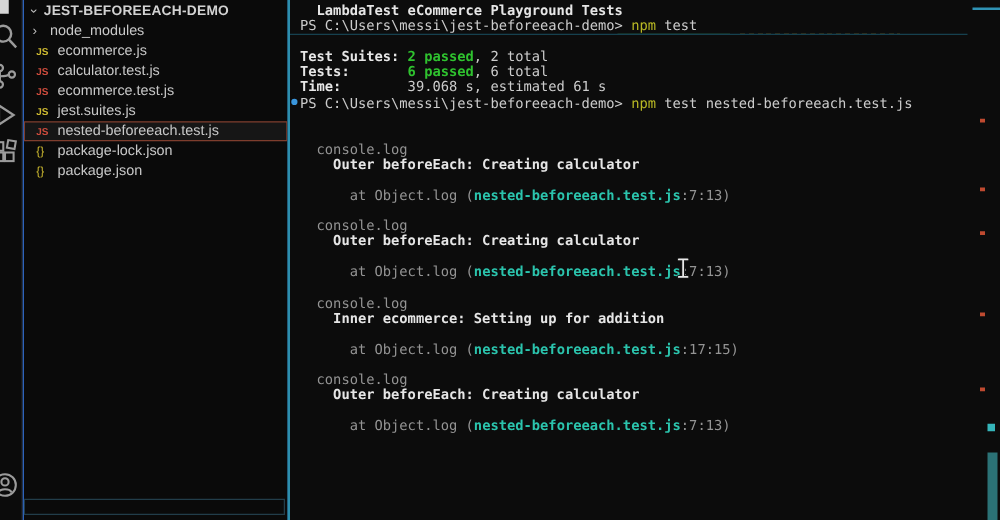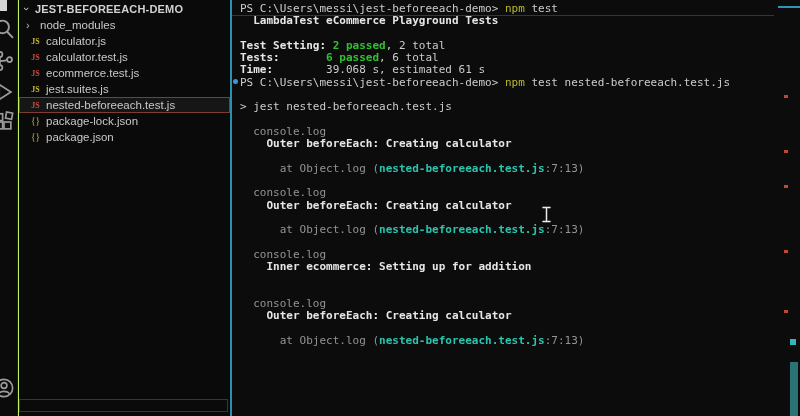--- a/index.html
+++ b/index.html
@@ -1,38 +1,38 @@
 <!DOCTYPE html>
 <html style="--divider: #2d8fae; --green: #2fc22f; --cyan: #2bc4ad; --yellow-cmd: #b9b924; --js-yellow: #cbb830; --js-red: #cc4b3d; --sel-border: #7e3d2d; --dot-blue: #3a96dd; --ruler-red: #bf4a30; --thumb-teal: #2f7d82;"><head>
 <meta charset="utf-8">
 <style>
   * { margin:0; padding:0; box-sizing:border-box; }
   html,body { width:800px; height:416px; background:#060606; overflow:hidden; }
-  #app { position:relative; width:800px; height:416px; background:#bef264;
+  #app { position:relative; width:800px; height:416px; background:#3b82f6;
          font-family:"Liberation Sans", sans-serif; overflow:hidden; }
 
   
   #activitybar { position:absolute; left:0; top:0; width:18px; height:416px;
                  background:#0b0b0b; border-right:1px solid #1e1e1e; overflow:hidden; }
   .act-icon { position:absolute; left:-7px; width:22px; height:22px; opacity:.85; }
   .act-icon svg { width:100%; height:100%; }
   #top-fragment { position:absolute; left:0; top:0; width:7px; height:11px; background:#d6d6d6; }
 
   
   #sidebar { position:absolute; left:19px; top:0; width:211px; height:416px;
              background:#0a0a0a; overflow:hidden; }
   #root-row { display:flex; align-items:center; height:17px; padding-left:3px;
               color:#d2d2d2; font-size:11px; font-weight:bold; letter-spacing:.2px; }
   .chev-down { display:inline-block; transform:rotate(90deg); font-size:11px; font-weight:normal;
                color:#bdbdbd; width:10px; text-align:center; margin-right:3px; }
   .file-row { display:flex; align-items:center; height:16px; color:#c8c8c8;
               font-size:11.5px; position:relative; cursor:pointer; }
   .file-row .chev { width:10px; margin-left:7px; margin-right:4px; color:#bdbdbd; font-size:11px; }
   .file-row .fic { width:13px; margin-left:10px; margin-right:4px; font-weight:bold;
-                   font-size:8px; text-align:center; font-family:Liberation Serif, serif; }
+                   font-size:8px; font-family:Liberation Sans, sans-serif; }
   .fic.js   { color:var(--js-yellow); }
   .fic.js-test { color:var(--js-red); }
   .fic.json { color:var(--js-yellow); font-size:9.5px; font-weight:normal; }
   .file-row.selected { background:#161616; outline:1px solid var(--sel-border); outline-offset:-1px; }
   #explorer-hscroll { position:absolute; left:0; top:399px; width:209px; height:13px;
                       border:1px solid #223d4a; background:transparent; }
 
   
   #terminal { position:absolute; left:230px; top:0; right:0; bottom:0;
               background:#0c0c0c; border-left:2px solid var(--divider); overflow:hidden; }
@@ -113,21 +113,21 @@
       <span class="chev-down">›</span>
       <span>JEST-BEFOREEACH-DEMO</span>
     </div>
     <div id="explorer-list">
         <div class="file-row">
           <span class="chev">›</span>
           <span>node_modules</span>
         </div>
         <div class="file-row">
           <span class="fic js">JS</span>
-          <span>calculator.js</span>
+          <span>ecommerce.js</span>
         </div>
         <div class="file-row">
           <span class="fic js-test">JS</span>
           <span>calculator.test.js</span>
         </div>
         <div class="file-row">
           <span class="fic js-test">JS</span>
           <span>ecommerce.test.js</span>
         </div>
         <div class="file-row">
@@ -145,43 +145,43 @@
         <div class="file-row">
           <span class="fic json">{}</span>
           <span>package.json</span>
         </div>
       </div>
     <div id="explorer-hscroll"></div>
   </div>
 
   <div id="terminal">
     <div id="terminal-lines">
+        <div class="t-line"><span class="c-fgb">  LambdaTest eCommerce Playground Tests</span></div>
         <div class="t-line sep"><span class="c-fg">PS C:\Users\messi\jest-beforeeach-demo&gt; </span><span class="c-yel">npm</span><span class="c-fg"> test</span><span class="u-green"></span><span class="u-yellow"></span></div>
-        <div class="t-line"><span class="c-fgb">  LambdaTest eCommerce Playground Tests</span></div>
-        <div class="t-line"></div>
-        <div class="t-line"><span class="c-lbl">Test Setting: </span><span class="c-grnb">2 passed</span><span class="c-fg">, 2 total</span></div>
+        <div class="t-line"></div>
+        <div class="t-line"><span class="c-lbl">Test Suites: </span><span class="c-grnb">2 passed</span><span class="c-fg">, 2 total</span></div>
         <div class="t-line"><span class="c-lbl">Tests:       </span><span class="c-grnb">6 passed</span><span class="c-fg">, 6 total</span></div>
         <div class="t-line"><span class="c-lbl">Time:        </span><span class="c-fg">39.068 s, estimated 61 s</span></div>
         <div class="t-line"><span class="cmd-dot"></span><span class="c-fg">PS C:\Users\messi\jest-beforeeach-demo&gt; </span><span class="c-yel">npm</span><span class="c-fg"> test nested-beforeeach.test.js</span></div>
         <div class="t-line"></div>
-        <div class="t-line"><span class="c-fg">&gt; jest nested-beforeeach.test.js</span></div>
         <div class="t-line"></div>
         <div class="t-line"><span class="c-dim">  console.log</span></div>
         <div class="t-line"><span class="c-fgb">    Outer beforeEach: Creating calculator</span></div>
         <div class="t-line"></div>
         <div class="t-line"><span class="c-dim">      at Object.log (</span><span class="c-cyn">nested-beforeeach.test.js</span><span class="c-dim">:7:13)</span></div>
         <div class="t-line"></div>
         <div class="t-line"><span class="c-dim">  console.log</span></div>
         <div class="t-line"><span class="c-fgb">    Outer beforeEach: Creating calculator</span></div>
         <div class="t-line"></div>
         <div class="t-line"><span class="c-dim">      at Object.log (</span><span class="c-cyn">nested-beforeeach.test.js</span><span class="c-dim">:7:13)</span></div>
         <div class="t-line"></div>
         <div class="t-line"><span class="c-dim">  console.log</span></div>
         <div class="t-line"><span class="c-fgb">    Inner ecommerce: Setting up for addition</span></div>
         <div class="t-line"></div>
+        <div class="t-line"><span class="c-dim">      at Object.log (</span><span class="c-cyn">nested-beforeeach.test.js</span><span class="c-dim">:17:15)</span></div>
         <div class="t-line"></div>
         <div class="t-line"><span class="c-dim">  console.log</span></div>
         <div class="t-line"><span class="c-fgb">    Outer beforeEach: Creating calculator</span></div>
         <div class="t-line"></div>
         <div class="t-line"><span class="c-dim">      at Object.log (</span><span class="c-cyn">nested-beforeeach.test.js</span><span class="c-dim">:7:13)</span></div>
       </div>
     <div id="ruler-cmd-mark"></div>
     <div id="ruler-marks">
         <div class="ruler-mark" style="top: 95px;"></div>
         <div class="ruler-mark" style="top: 150px;"></div>

